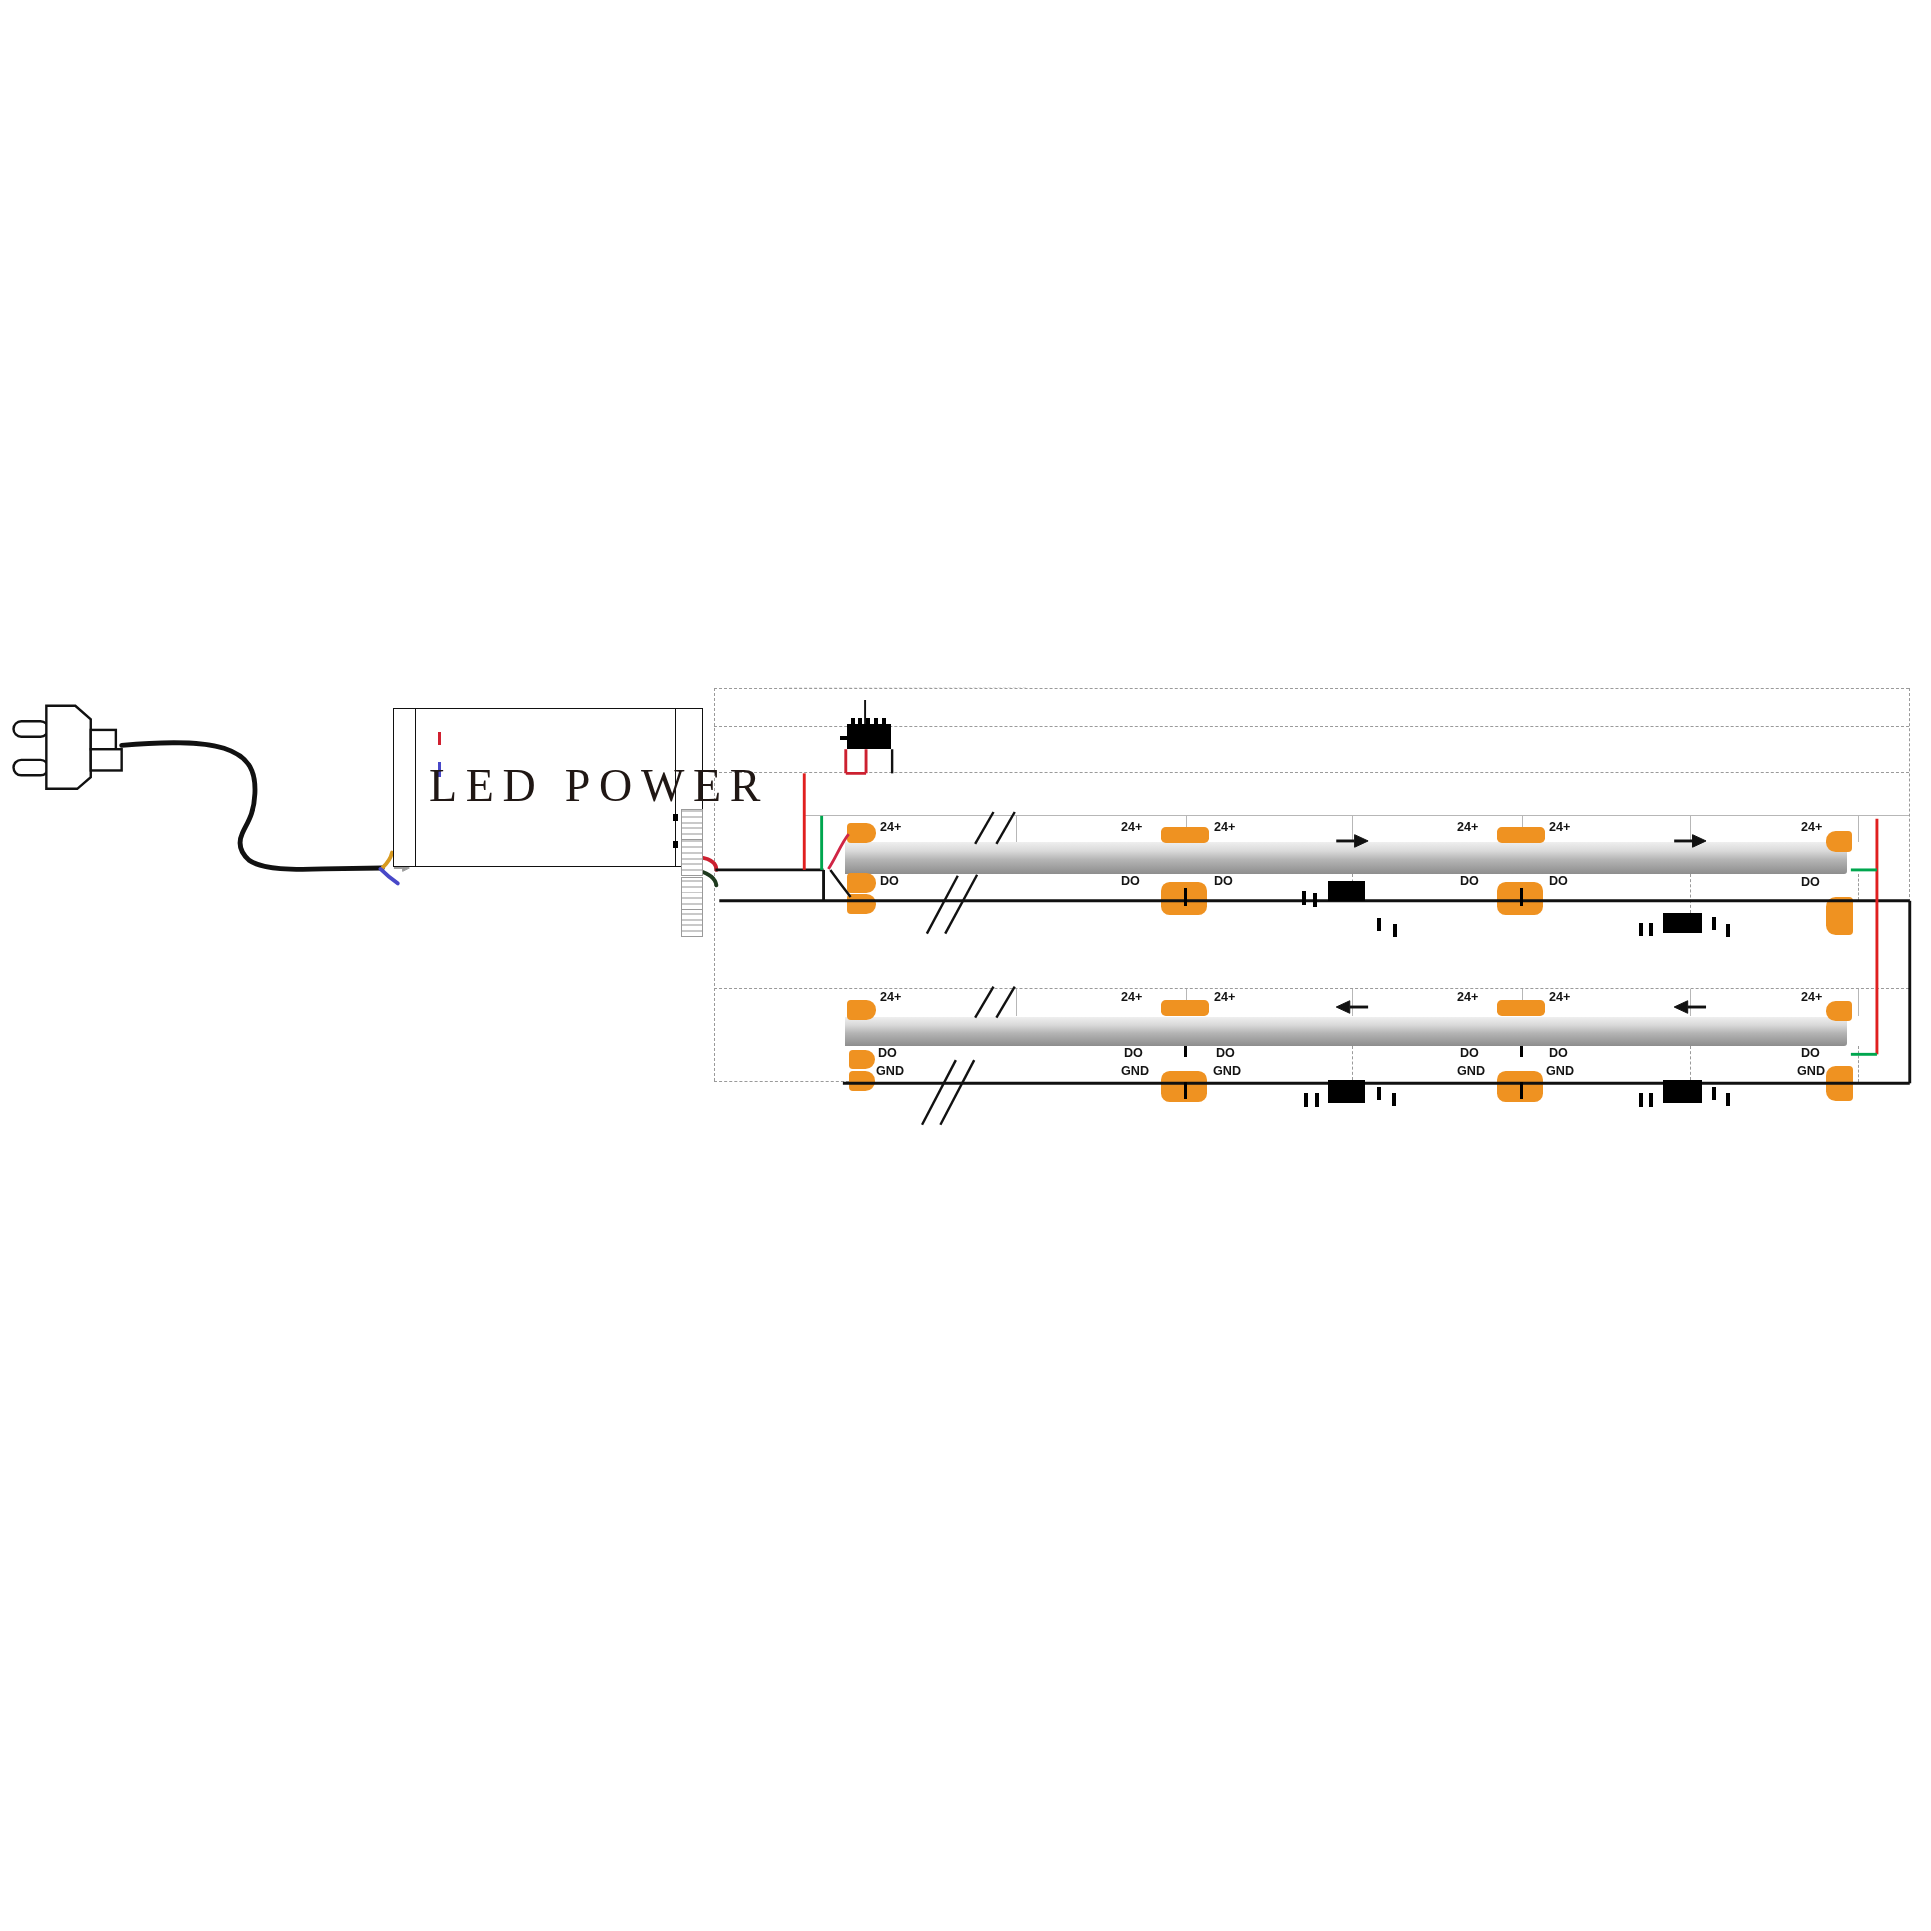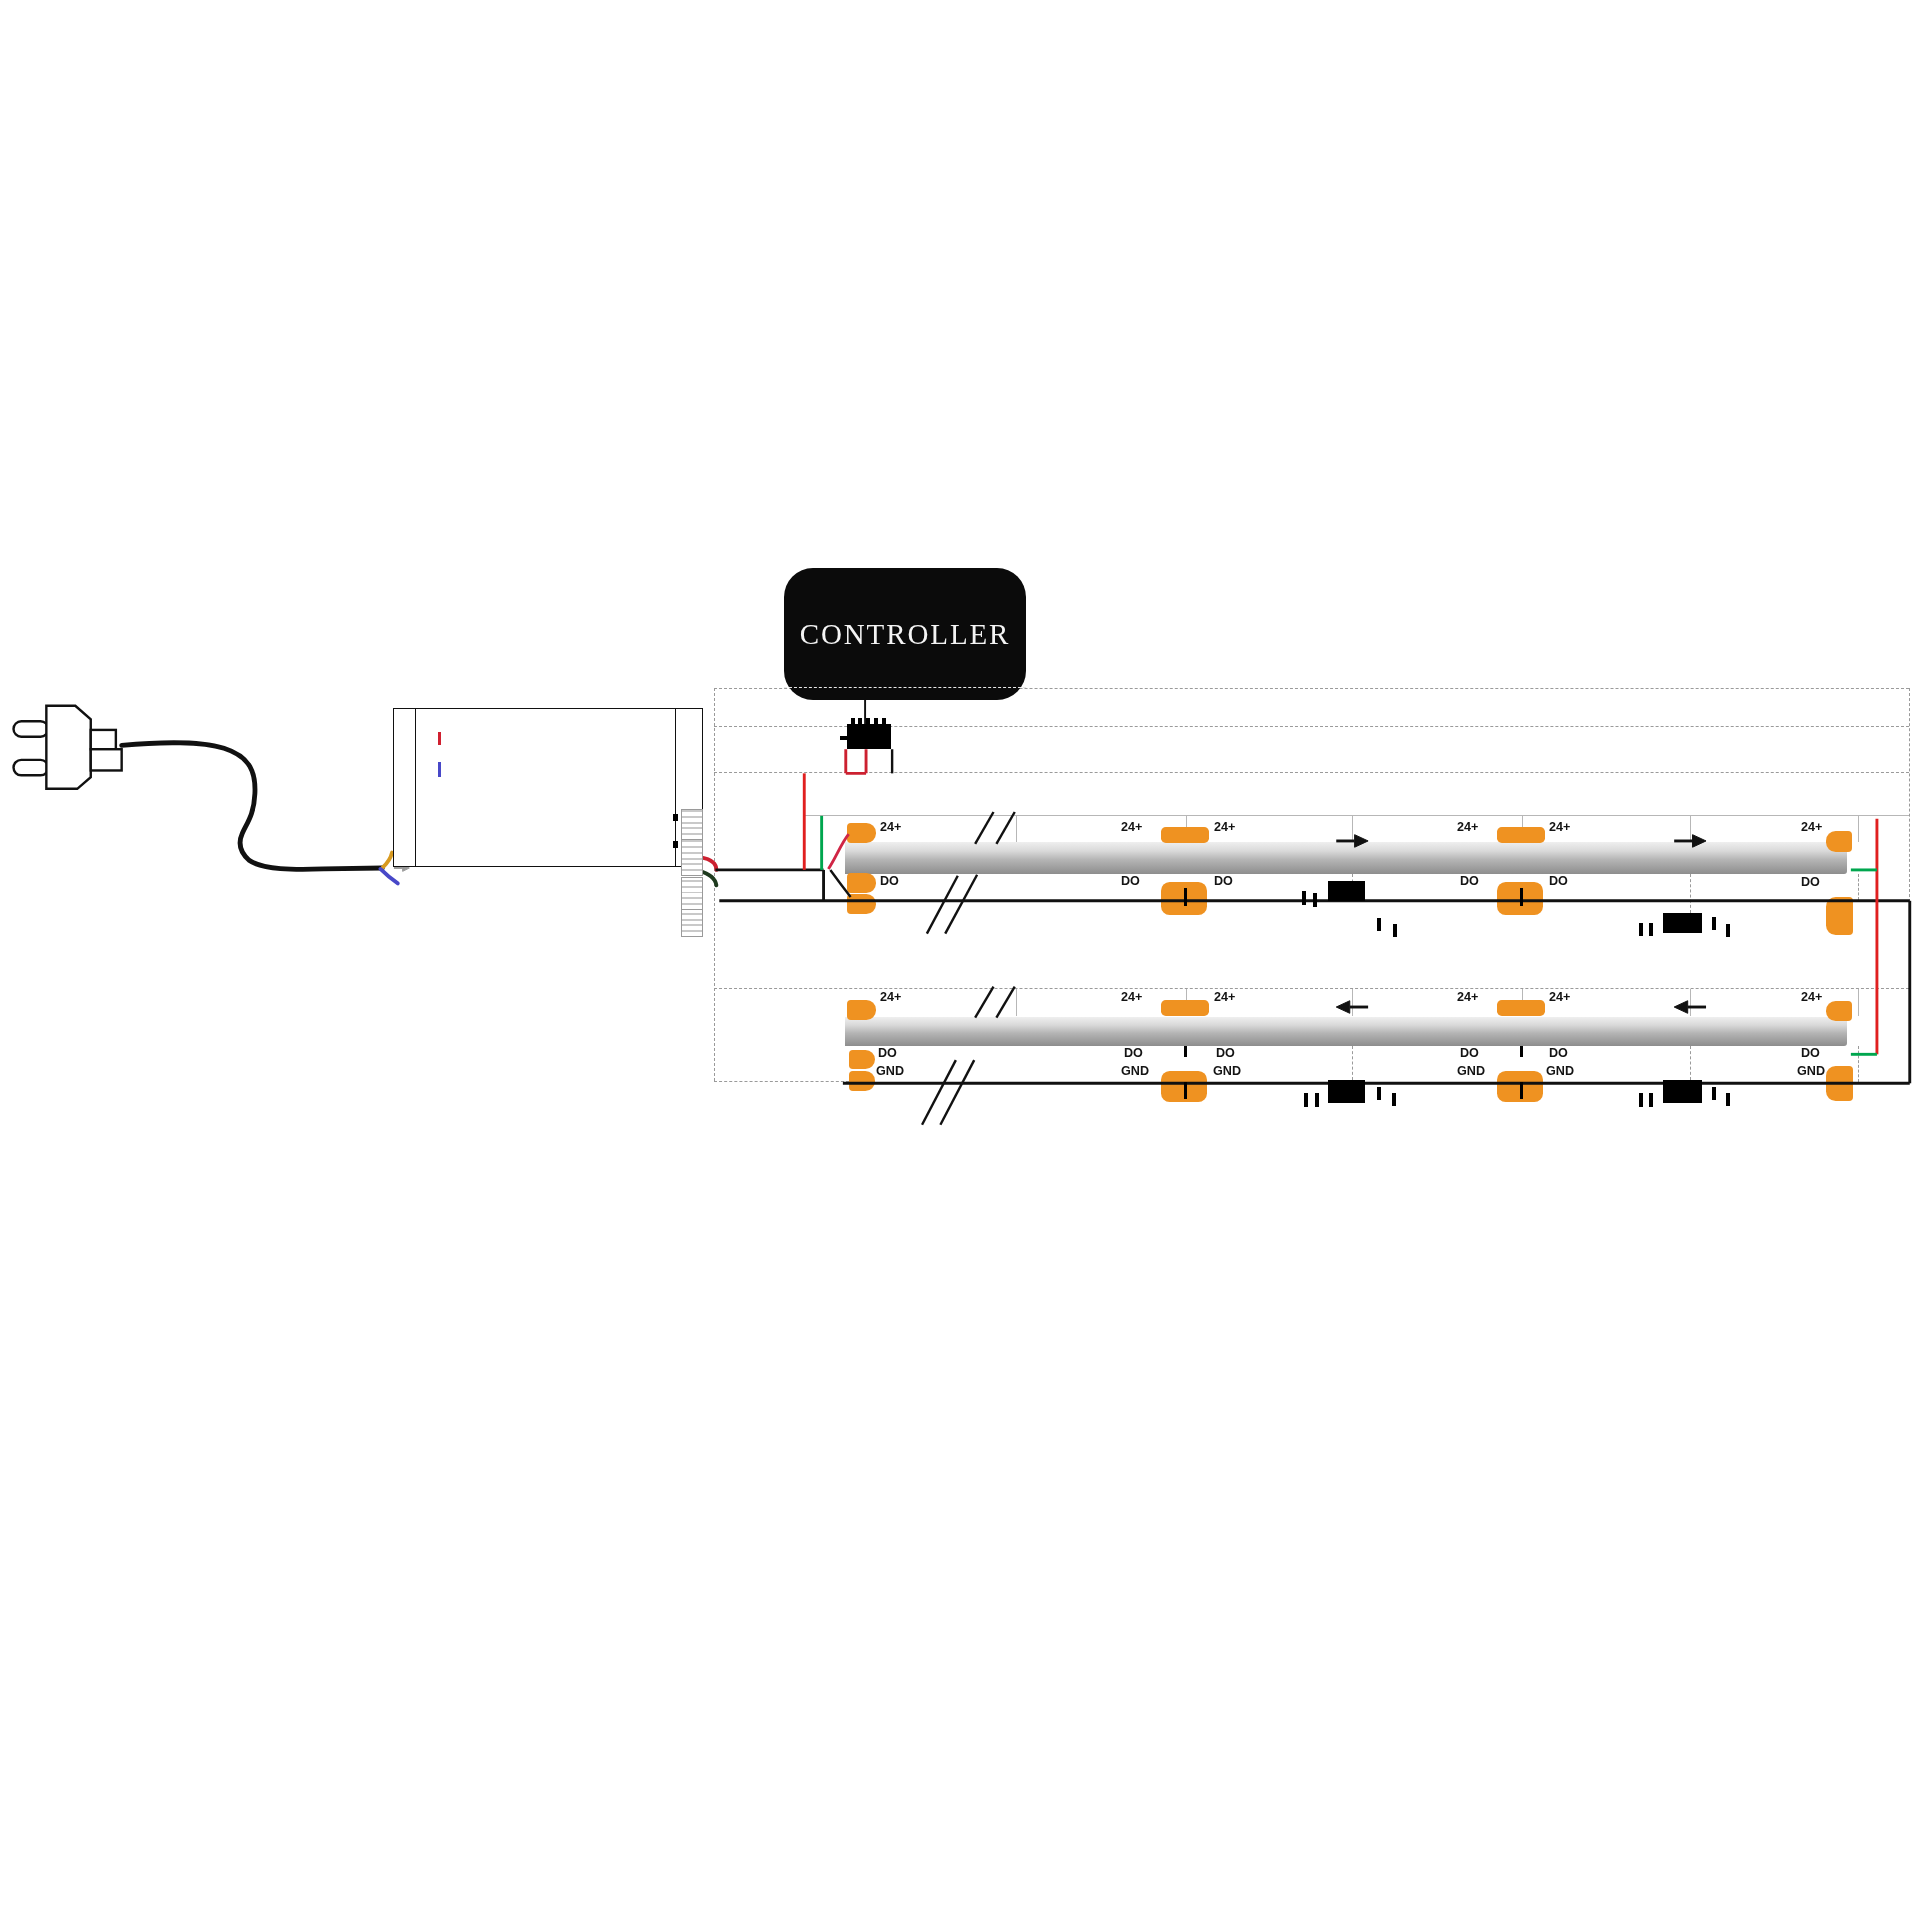--- a/index.html
+++ b/index.html
@@ -221,28 +221,26 @@
   <div class="lbl" style="left:1546px;top:1065px;">GND</div>
   <div class="lbl" style="left:1801px;top:991px;">24+</div>
   <div class="lbl" style="left:1801px;top:1047px;">DO</div>
   <div class="lbl" style="left:1797px;top:1065px;">GND</div>
 
   <div class="box-power">
     <div class="seam" style="left:21px;"></div>
     <div class="seam" style="left:281px;"></div>
     <div class="abs" style="left:44px;top:23px;width:2.9px;height:12.6px;background:#d02030;"></div>
     <div class="abs" style="left:44px;top:53px;width:2.9px;height:14.5px;background:#4848c8;"></div>
+    <div class="power-title">LED POWER</div>
   </div>
 
   <div class="termbox" style="left:681px;top:809px;height:29px;"></div>
   <div class="termbox" style="left:681px;top:839px;height:35px;"></div>
   <div class="termbox" style="left:681px;top:877px;height:31px;"></div>
   <div class="termbox" style="left:681px;top:909px;height:26px;"></div>
   <div class="tick" style="left:673px;top:814px;width:4.8px;height:6.8px;"></div>
   <div class="tick" style="left:673px;top:841px;width:4.8px;height:6.8px;"></div>
 
-  <div class="controller">
-    <span class="controller-title">CONTROLLER</span>
-  </div>
   <div class="whitedash"></div>
 
 </div>
 
 
 </body></html>

